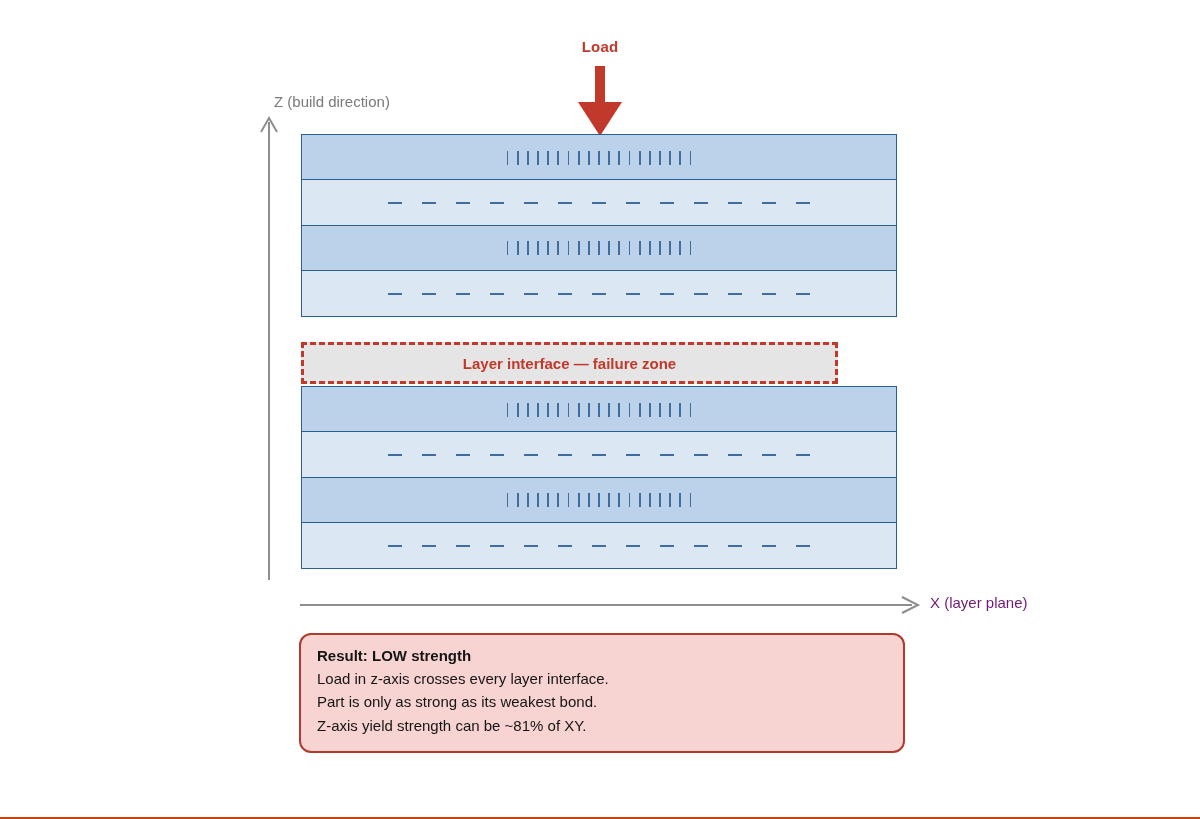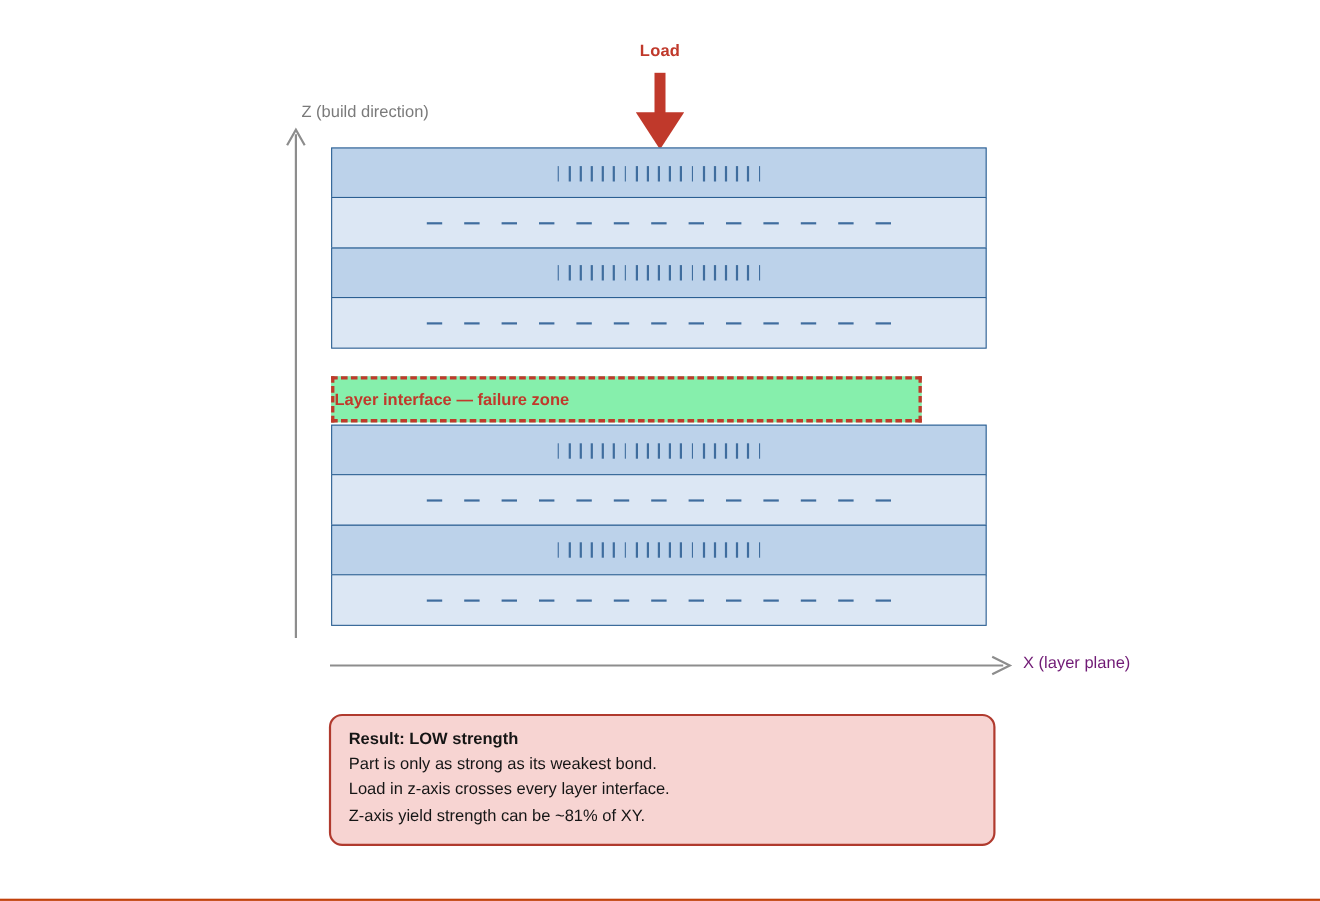--- a/index.html
+++ b/index.html
@@ -116,45 +116,44 @@
   }
 
   
   .failure-zone {
     position: absolute;
     left: 301px;
     top: 342px;
     width: 537px;
     height: 42px;
     box-sizing: border-box;
-    background: #86efac;
+    background: #e5e5e5;
     border: 3.5px dashed #c0392b;
     display: flex;
     align-items: center;
-    justify-content: flex-start;
+    justify-content: center;
   }
   .failure-zone .fz-text {
     font-size: 15px;
     font-weight: bold;
     color: #c0392b;
     white-space: nowrap;
   }
 
   
   .result-box {
     position: absolute;
     left: 299px;
     top: 633px;
     width: 606px;
     box-sizing: border-box;
     background: #f7d4d2;
     border: 2px solid #b03a2e;
     border-radius: 12px;
     padding: 12px 16px 14px 16px;
-    margin-top: 16px;
   }
   .result-title {
     font-size: 15px;
     font-weight: bold;
     color: #151515;
     margin-bottom: 3px;
   }
   .result-line {
     font-size: 15px;
     color: #151515;
@@ -356,19 +355,19 @@
           <span class="dash"></span>
           <span class="dash"></span>
           <span class="dash"></span>
         </div>
       </div>
     </div>
 
   <div class="result-box">
     <div class="result-title">Result: LOW strength</div>
     <div id="result-lines">
+        <div class="result-line">Load in z-axis crosses every layer interface.</div>
         <div class="result-line">Part is only as strong as its weakest bond.</div>
-        <div class="result-line">Load in z-axis crosses every layer interface.</div>
         <div class="result-line">Z-axis yield strength can be ~81% of XY.</div>
       </div>
   </div>
 
 </div>
 
 </body></html>

